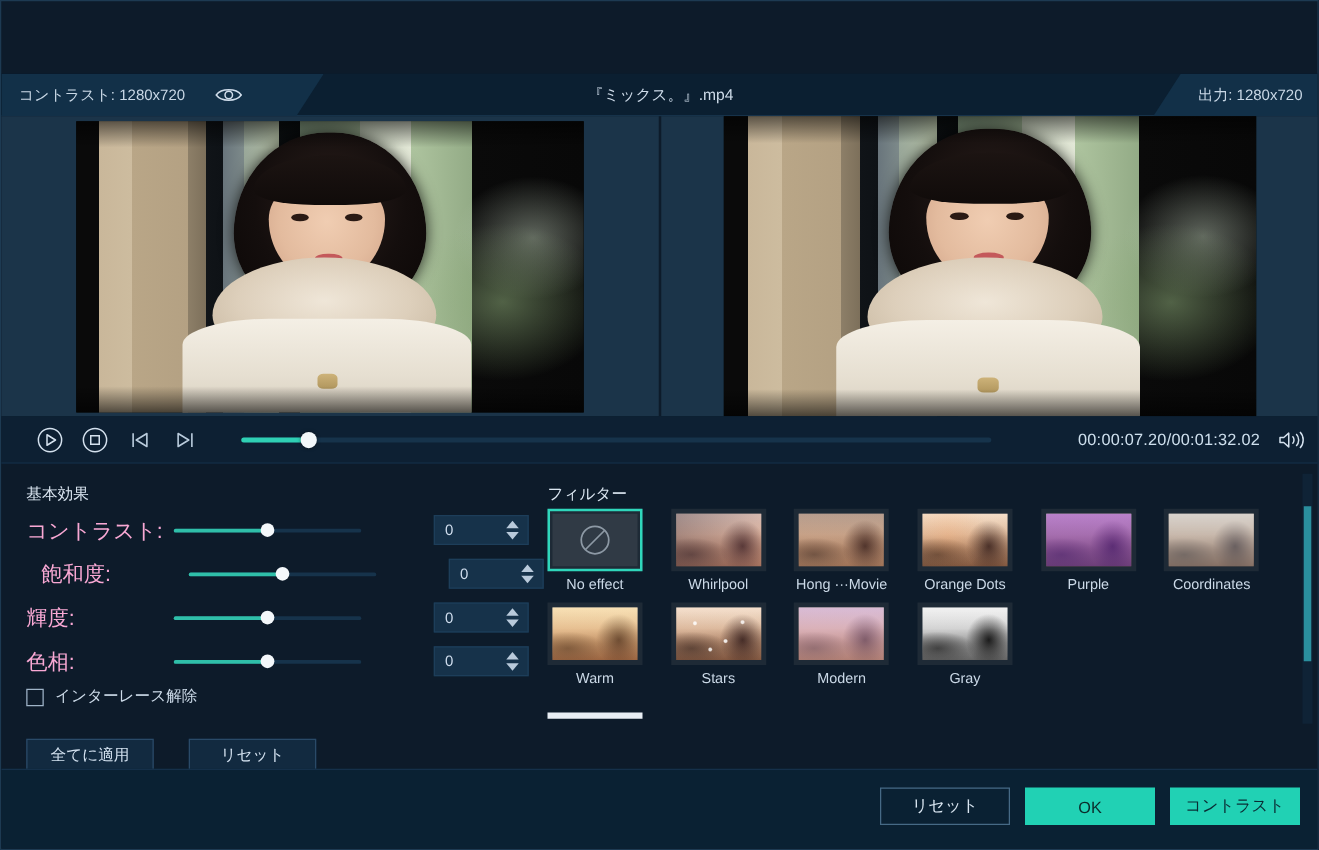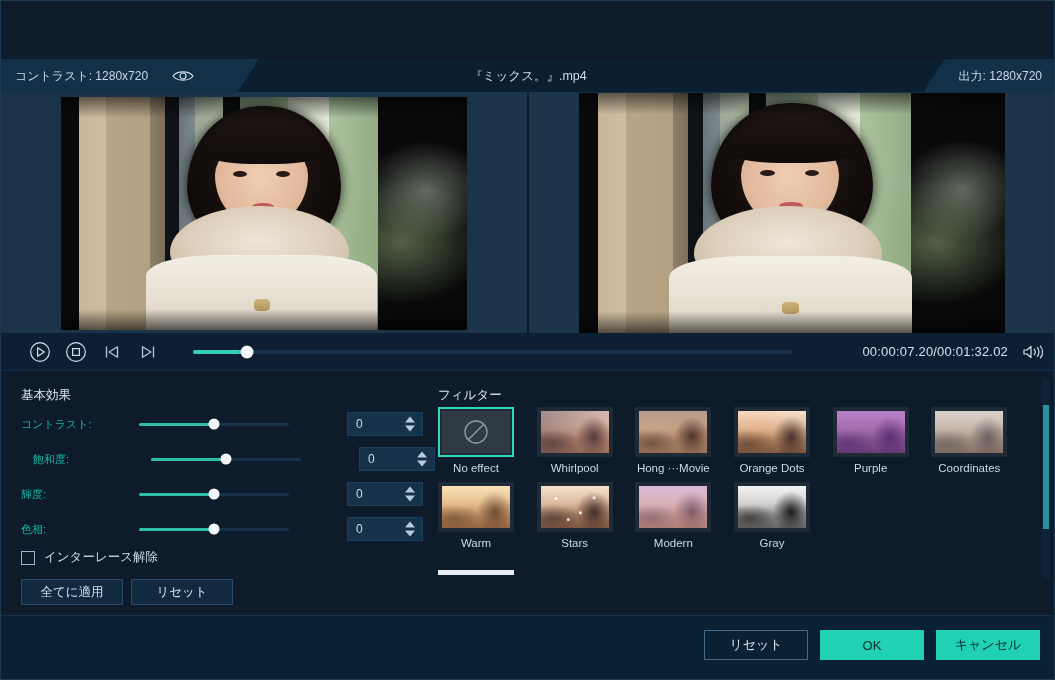--- a/index.html
+++ b/index.html
@@ -301,22 +301,22 @@
 
   .row {
     position: absolute;
     left: 20px;
     height: 26px;
     display: flex;
     align-items: center;
   }
   .row-label {
     width: 118px;
-    font-size: 11px;
-    color: #14b8a6;
+    font-size: 17px;
+    color: #f9a8d4;
   }
   .slider {
     position: relative;
     width: 150px; height: 3px;
     background: #16334b;
     border-radius: 2px;
     cursor: pointer;
   }
   .slider-fill {
     position: absolute; left:0; top:0;
@@ -374,22 +374,22 @@
   .checkbox {
     width: 14px; height: 14px;
     border: 1px solid #9fb4c8;
     background: #0d1b2a;
     box-sizing: border-box;
   }
   .checkrow span { font-size: 12.5px; color: #cddbe9; }
 
   .btnrow {
     position: absolute;
-    left: 20px; top: 208px;
-    display: flex; gap: 8px; border-radius: 12px;
+    left: 20px; top: 220px;
+    display: flex; gap: 28px; border-radius: 12px;
   }
   .obtn {
     min-width: 102px; height: 26px;
     border: 1px solid #2a4a68;
     background: #122a40;
     color: #d4e2f0;
     font-size: 12.5px;
     display: flex; align-items: center; justify-content: center;
     cursor: pointer;
     font-family: inherit;
@@ -777,17 +777,17 @@
   </div>
 
   <div class="vscroll">
     <div class="vscroll-thumb"></div>
   </div>
 
   <div class="footer">
     <div class="footer-btns">
       <div class="fbtn ghost">リセット</div>
       <div class="fbtn primary">OK</div>
-      <div class="fbtn primary alt">キャンセル</div>
+      <div class="fbtn primary alt">コントラスト</div>
     </div>
   </div>
 
 </div>
 
 </body></html>

